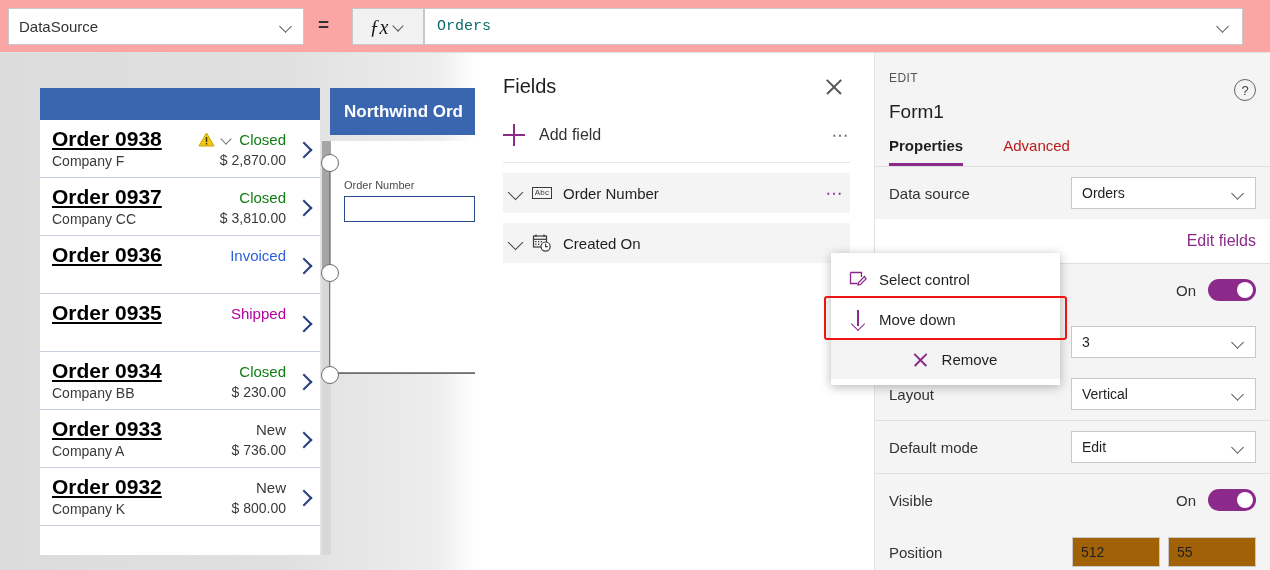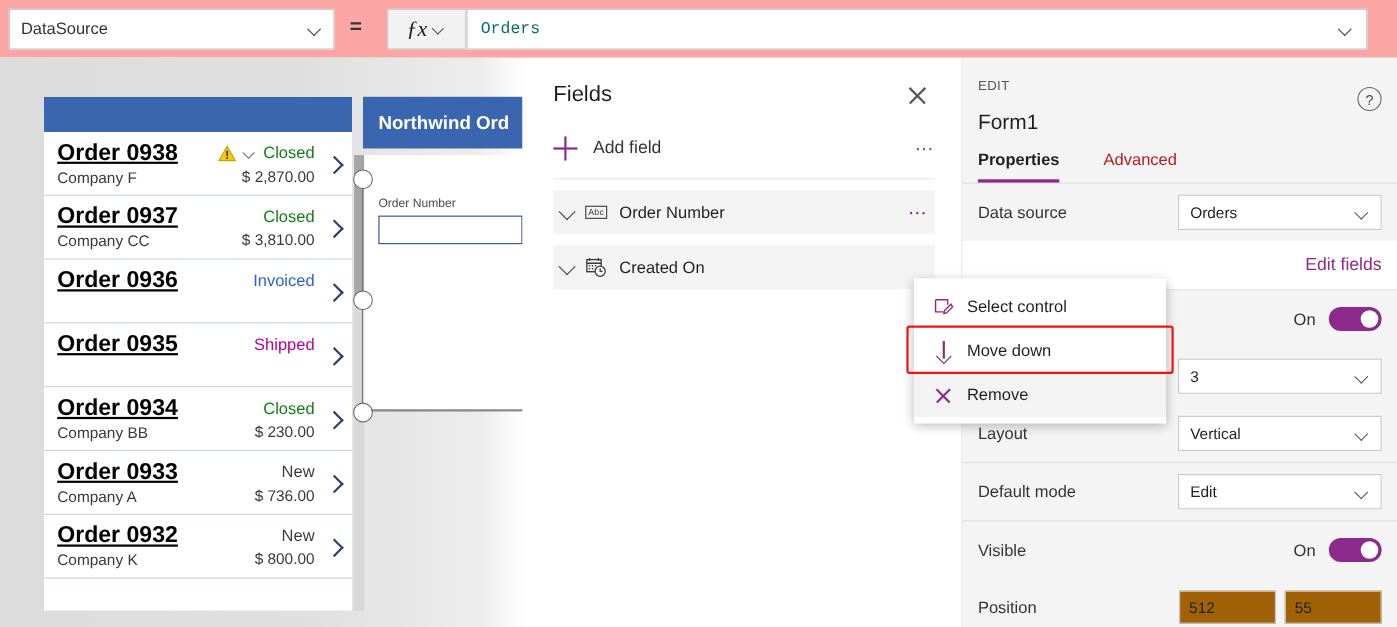--- a/index.html
+++ b/index.html
@@ -219,21 +219,21 @@
     box-shadow: 0 2px 10px rgba(0,0,0,0.28);
     padding: 6px 0;
     z-index: 40;
     margin-top: 40px;
   }
   .ctx-item {
     display: flex; align-items: center; height: 40px; padding-left: 18px;
     font-size: 15px; color: #1f1f1f; cursor: pointer;
   }
   .ctx-item .ci { width: 30px; flex: none; display: flex; align-items: center; }
-  .ctx-item.highlight { background: #f3f3f3; }
+  .ctx-item.highlight { background: #f3f3f3; justify-content: center; }
   .ctx-highlight-box {
     position: absolute; left: 824px; top: 296px; width: 243px; height: 44px;
     border: 2px solid #ef1414; border-radius: 3px; z-index: 41;
     pointer-events: none;
   }
   .x-glyph { width: 17px; height: 17px; position: relative; }
   .x-glyph::before, .x-glyph::after {
     content: ""; position: absolute; left: 0; top: 8px; width: 17px; height: 1.5px;
     background: #8b2a8b;
   }

